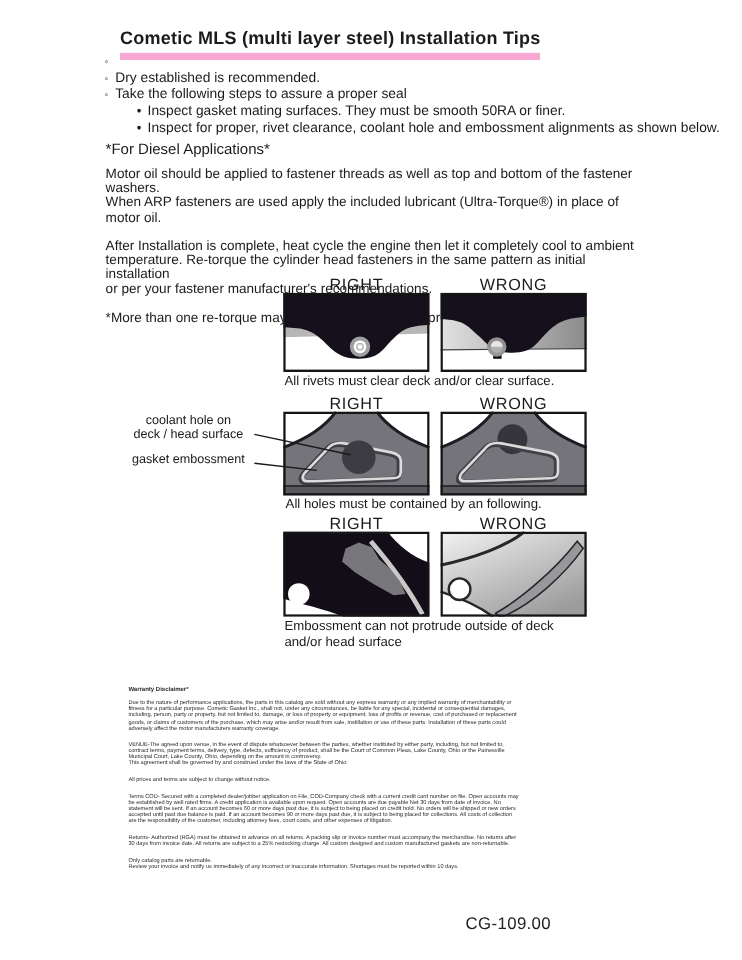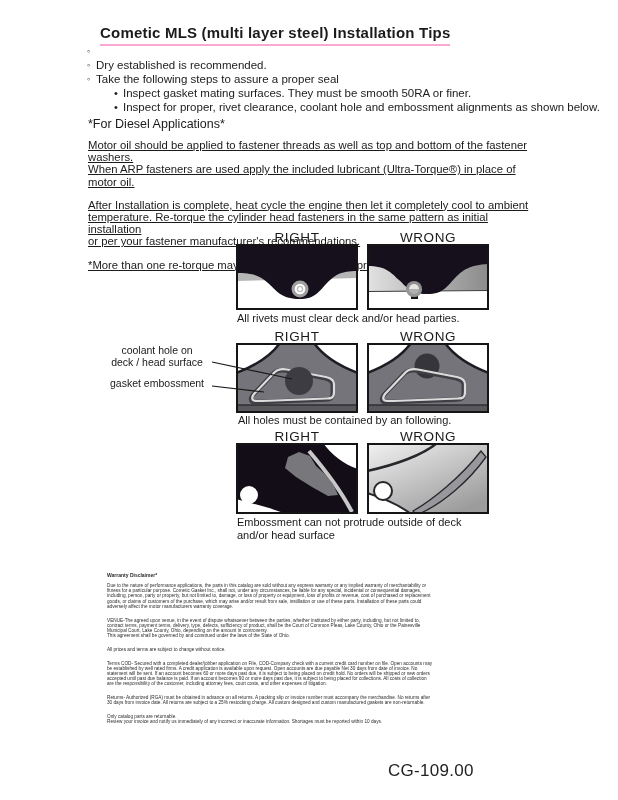--- a/index.html
+++ b/index.html
@@ -3,46 +3,46 @@
 <meta charset="utf-8">
 <style>
   html,body{margin:0;padding:0;background:#ffffff;}
   .page{
     position:relative;width:618px;height:800px;background:#ffffff;
     font-family:"Liberation Sans",sans-serif;color:#1b1b1b;overflow:hidden;
   }
   
   .title{
     position:absolute;left:100px;top:24px;font-size:15px;font-weight:bold;
-    letter-spacing:0.2px;border-bottom:2px solid #f9a8d4;padding-bottom:3px;white-space:nowrap;
+    letter-spacing:0.2px;border-bottom:6px solid #f9a8d4;padding-bottom:3px;white-space:nowrap;
   }
   .tips{position:absolute;left:87px;top:44px;font-size:11.5px;}
   .tip-row{display:flex;align-items:flex-start;line-height:14px;}
   .tip-row .m1{width:9px;font-size:9px;line-height:14px;flex:none;}
   .tip-sub{margin-left:27px;}
   .tip-sub .m2{width:9px;font-size:11px;line-height:14px;flex:none;}
   
   .diesel{position:absolute;left:88px;top:117px;width:445px;}
   .diesel h2{font-size:12.5px;font-weight:normal;margin:0 0 8px 0;}
-  .diesel p{font-size:11.3px;line-height:12.2px;margin:0 0 11px 0;white-space:pre-line;text-decoration:underline;}
+  .diesel p{font-size:11.3px;line-height:12.2px;margin:0 0 11px 0;white-space:pre-line;}
   
   .dlabel{position:absolute;width:122px;text-align:center;font-size:13.5px;
     letter-spacing:0.6px;color:#1a1a1a;}
   .dbox{position:absolute;width:122px;}
   .dbox svg{display:block;}
   .caption{position:absolute;font-size:11px;line-height:12.5px;white-space:pre-line;color:#1a1a1a;}
   .ann{position:absolute;width:110px;text-align:center;font-size:10.5px;line-height:11.5px;
     white-space:pre-line;color:#1a1a1a;}
   .leader{position:absolute;left:208px;top:352px;}
   
   .disclaimer{position:absolute;left:107px;top:572px;width:412px;color:#2b2b2b;}
   .disclaimer .dh{font-size:5px;font-weight:bold;margin:0 0 5px 0;}
   .disclaimer p{font-size:4.7px;line-height:5.2px;margin:0 0 8.5px 0;white-space:pre-line;}
   
-  .footer-code{position:absolute;left:388px;top:761px;font-size:17px;letter-spacing:0.3px;color:#222;}
+  .footer-code{position:absolute;left:388px;top:761px;font-size:14px;letter-spacing:0.3px;color:#222;}
 </style>
 </head>
 <body>
 
 <div class="page">
 
   <div class="title">Cometic MLS (multi layer steel) Installation Tips</div>
 
   <div class="tips">
     <div class="tip-row">
@@ -103,21 +103,21 @@
       <rect x="0" y="47" width="122" height="19" fill="#ffffff"></rect>
       <line x1="0" y1="47.5" x2="122" y2="46.5" stroke="#3a3a3a" stroke-width="1"></line>
       <path d="M0,0 H122 V20 C102,21 96,26 88,34 C80,42 77,50 60,50 C43,50 40,43 32,36 C24,29 20,22 0,22 Z" fill="#15101b"></path>
       <rect x="44" y="49" width="7" height="6" fill="#15101b"></rect>
       <circle cx="47" cy="45" r="8" fill="#8f8f8f"></circle>
       <circle cx="47" cy="45" r="5" fill="#e6e6e6"></circle>
       <path d="M39,45 a8,8 0 0 0 16,0 z" fill="#9a9a9a" opacity="0.7"></path>
       <rect x="1" y="1" width="120" height="64" fill="none" stroke="#151515" stroke-width="2"></rect>
     </svg>
   </div>
-  <div class="caption" style="left:237px;top:312px">All rivets must clear deck and/or head parties.</div>
+  <div class="caption" style="left:237px;top:312px">All rivets must clear deck and/or clear surface.</div>
 
   <div class="dlabel" style="left:236px;top:329px">RIGHT</div>
   <div class="dlabel" style="left:367px;top:329px">WRONG</div>
 
   <div class="ann" style="left:102px;top:345px">coolant hole on
 deck / head surface</div>
   <div class="ann" style="left:102px;top:378px">gasket embossment</div>
 
   <div class="dbox" style="left:236px;top:343px">
     <svg width="122" height="70" viewBox="0 0 122 70">

